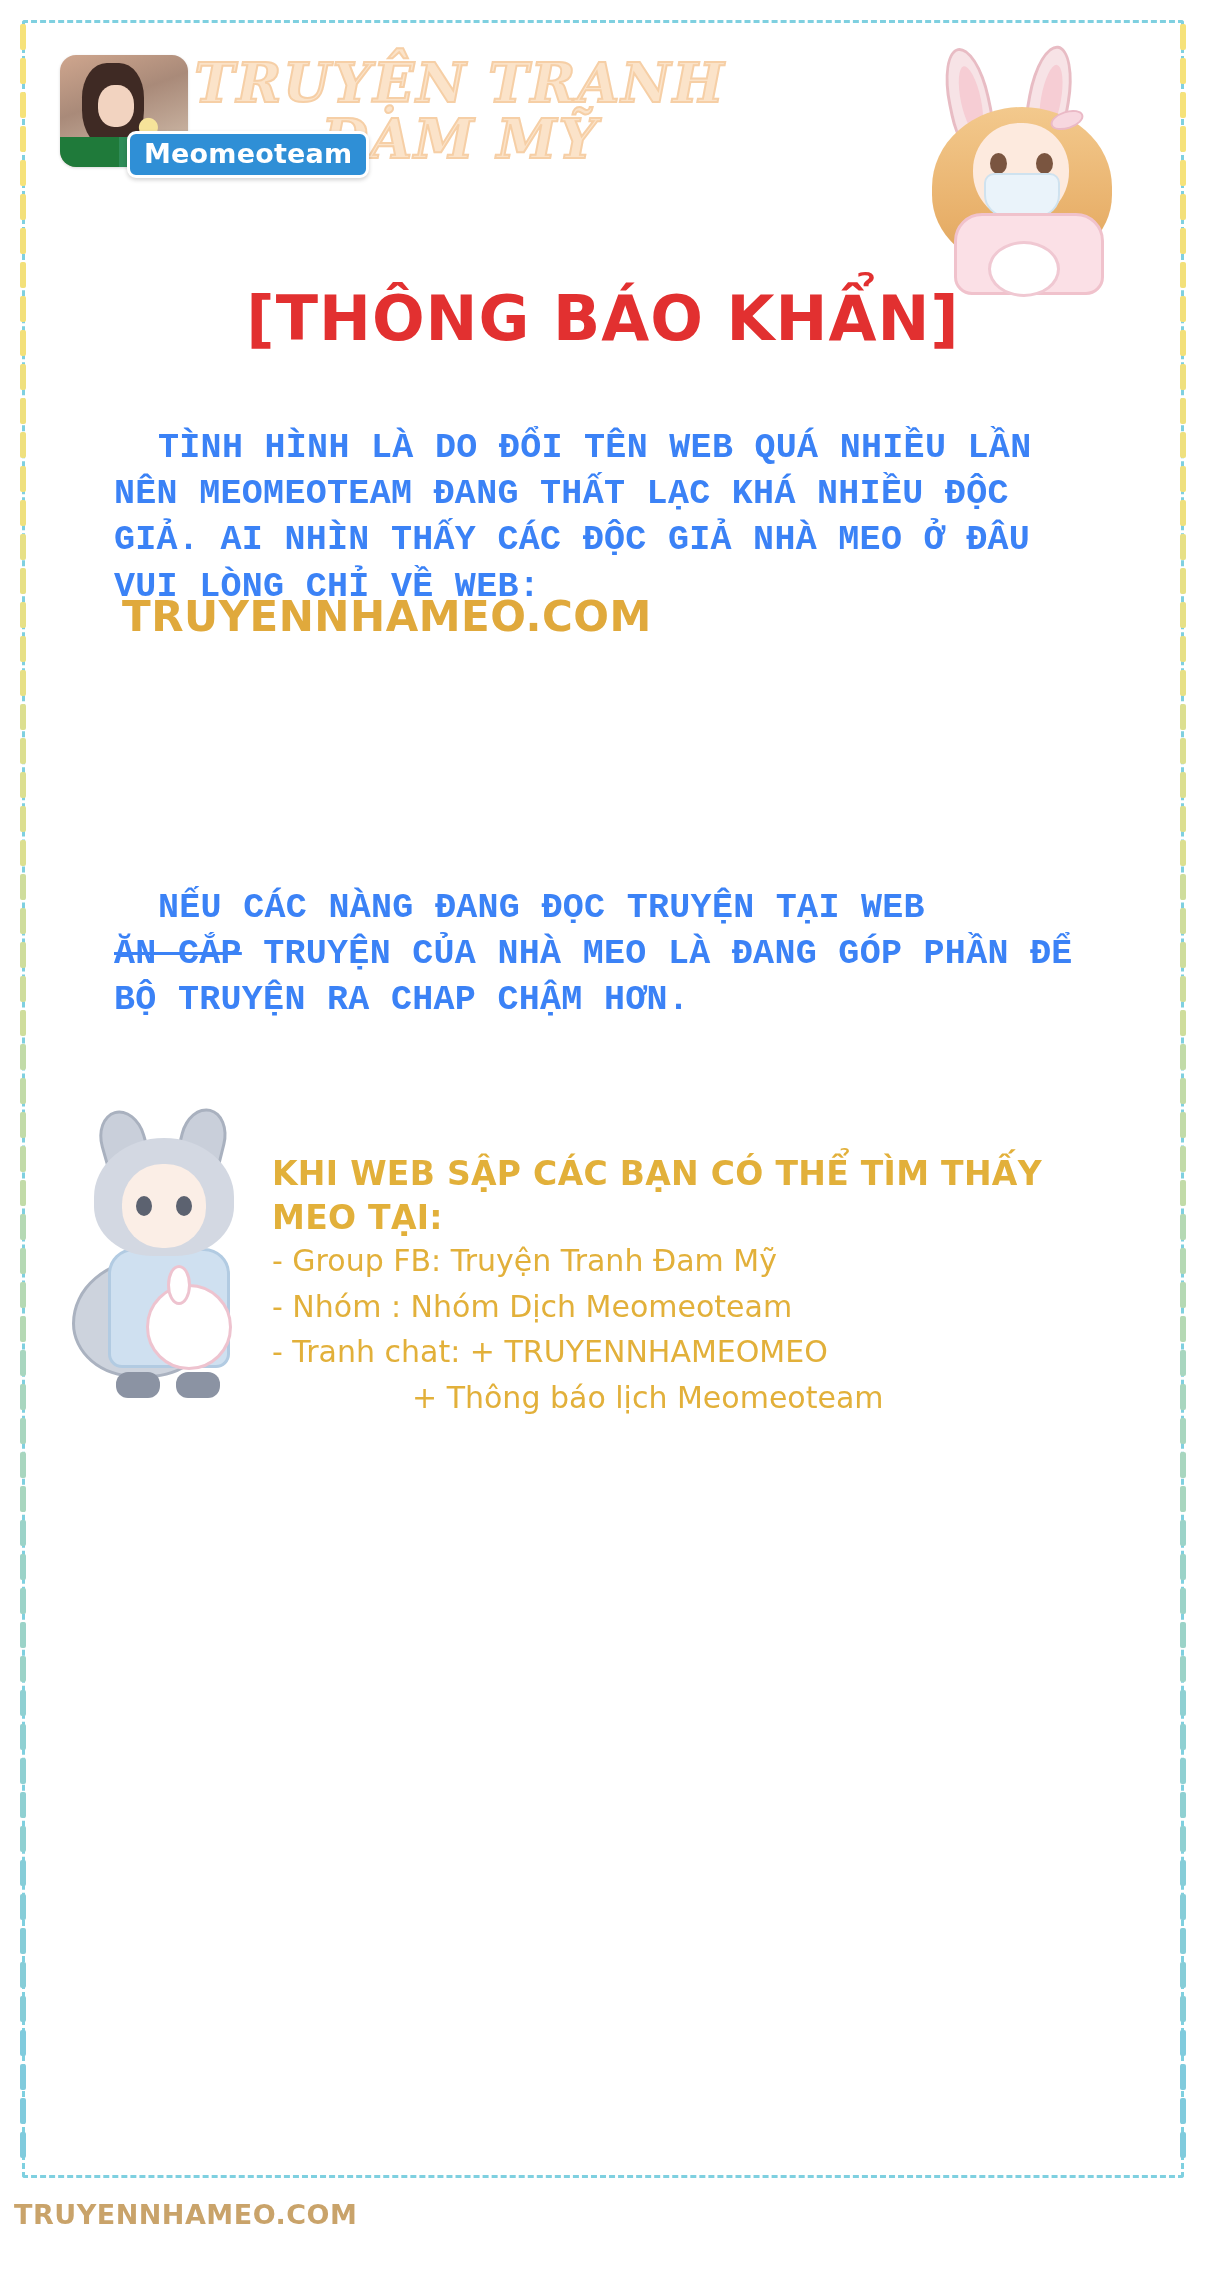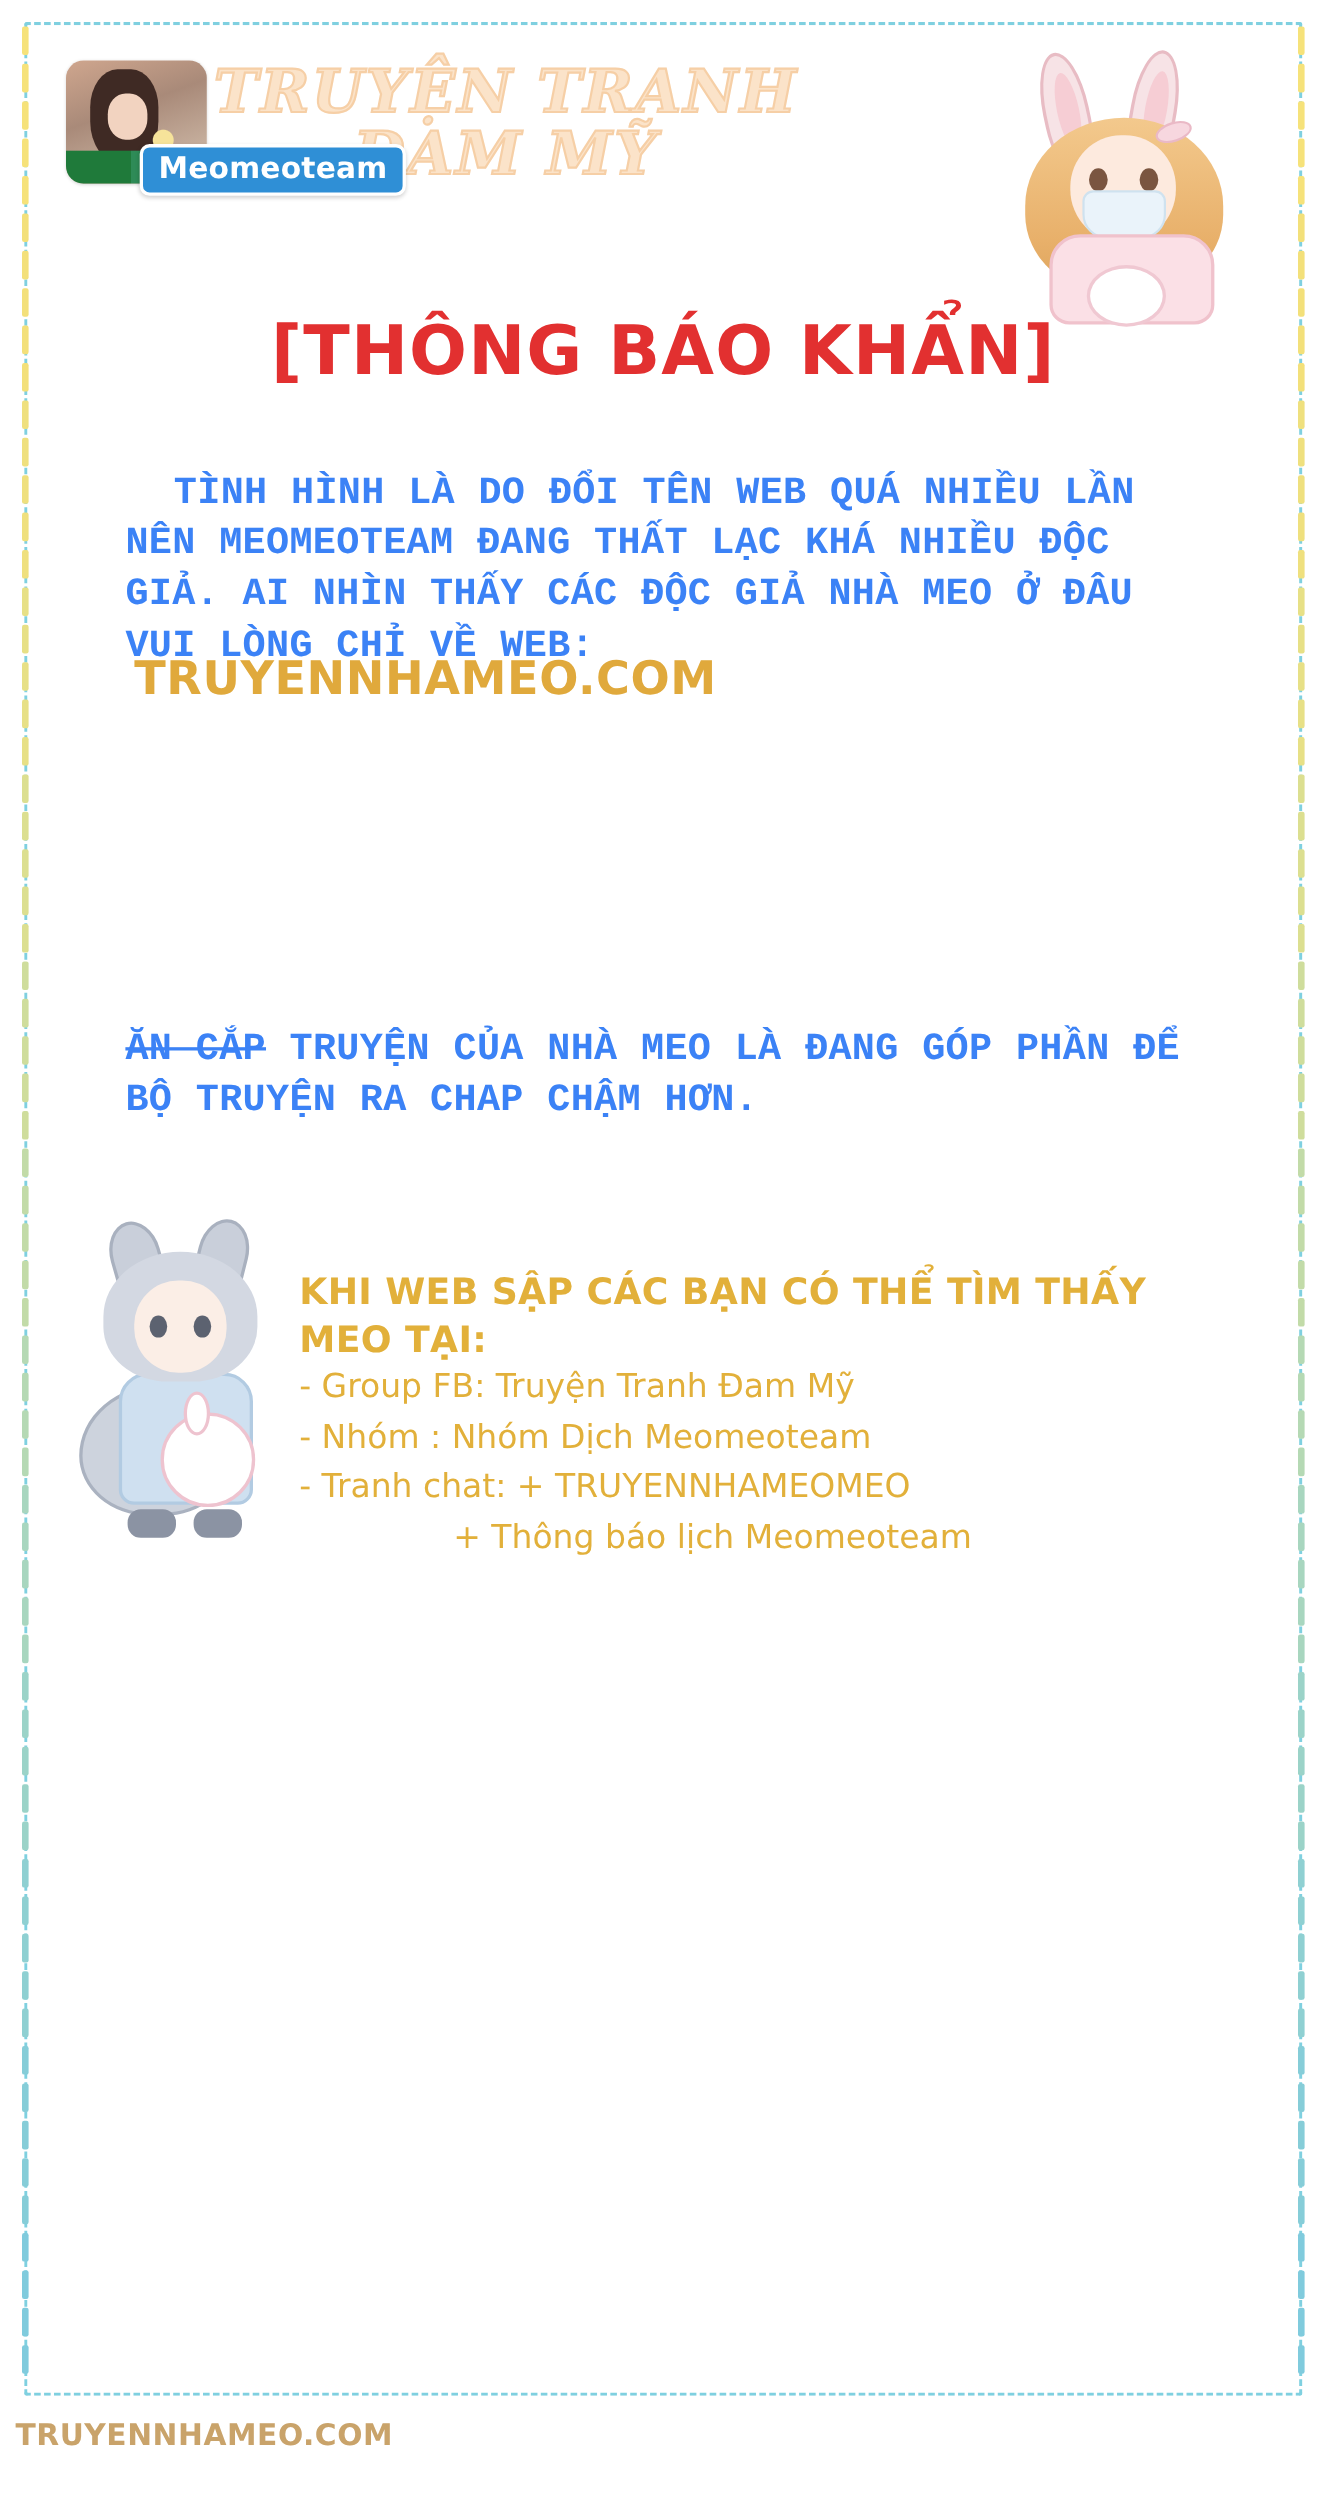--- a/index.html
+++ b/index.html
@@ -551,21 +551,21 @@
   </div>
 
   <div class="headline">[THÔNG BÁO KHẨN]</div>
 
   <div class="para p1">TÌNH HÌNH LÀ DO ĐỔI TÊN WEB QUÁ NHIỀU LẦN NÊN MEOMEOTEAM ĐANG THẤT LẠC KHÁ NHIỀU ĐỘC GIẢ. AI NHÌN THẤY CÁC ĐỘC GIẢ NHÀ MEO Ở ĐÂU VUI LÒNG CHỈ VỀ WEB:</div>
 
   <div class="site">TRUYENNHAMEO.COM</div>
 
 
   <div class="para p3">
-    <br>
+    <span>NẾU CÁC NÀNG ĐANG ĐỌC TRUYỆN TẠI WEB</span><br>
     <span class="strike">ĂN CẮP</span><span> TRUYỆN CỦA NHÀ MEO LÀ ĐANG GÓP PHẦN ĐỂ BỘ TRUYỆN RA CHAP CHẬM HƠN.</span>
   </div>
 
   <div class="wolf">
     <div class="tail"></div>
     <div class="bodyw"></div>
     <div class="earw l"></div>
     <div class="earw r"></div>
     <div class="hairw"></div>
     <div class="facew"></div>

